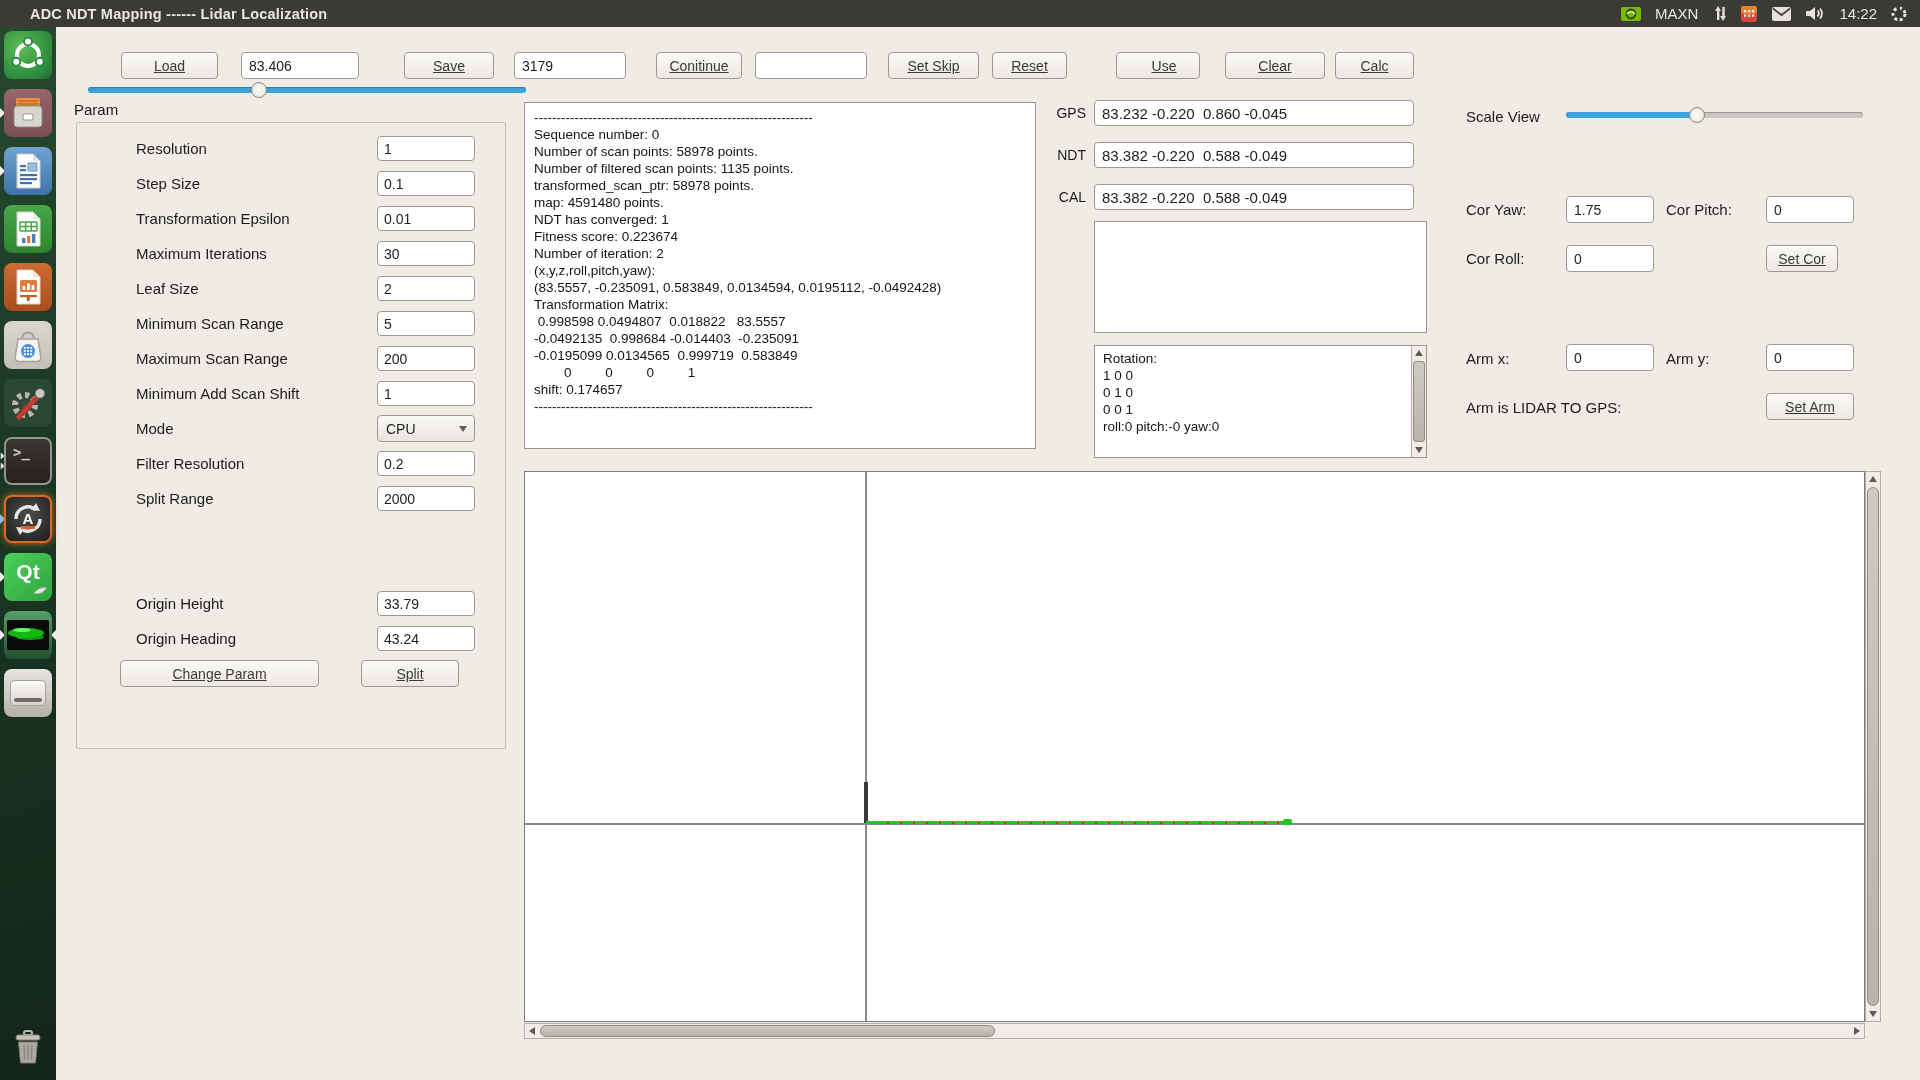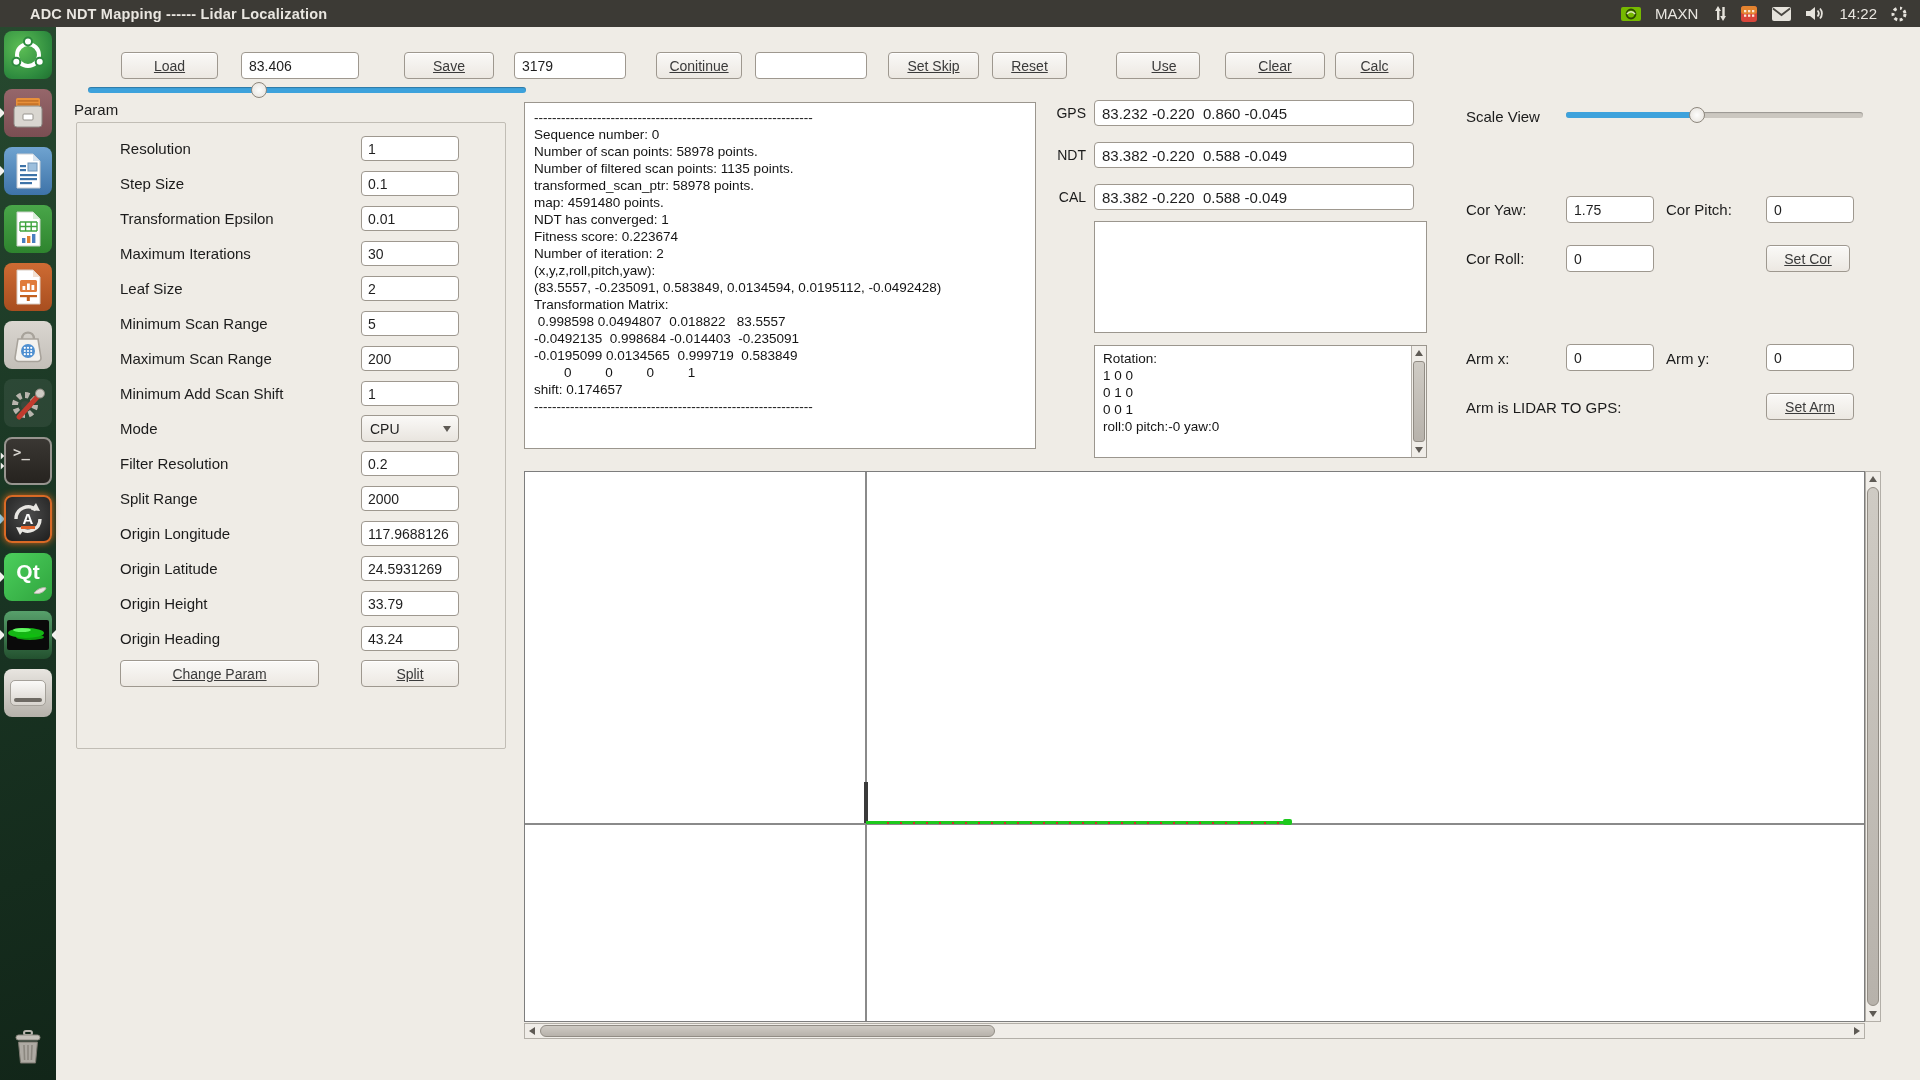--- a/index.html
+++ b/index.html
@@ -35,21 +35,21 @@
   .slider .fill{position:absolute;top:6px;height:6px;border-radius:3px;background:#3DA2DC;}
   .slider .handle{position:absolute;top:1px;width:16px;height:16px;border-radius:50%;
                   background:radial-gradient(#FDFDFC,#E4E0DA);border:1px solid #8D877D;box-sizing:border-box;}
   .panel{position:absolute;background:#FFFFFF;border:1px solid #9B968E;box-sizing:border-box;}
   .tri-up{width:0;height:0;border-left:4px solid transparent;border-right:4px solid transparent;border-bottom:6px solid #5E5A54;}
   .tri-dn{width:0;height:0;border-left:4px solid transparent;border-right:4px solid transparent;border-top:6px solid #5E5A54;}
   .tri-lt{width:0;height:0;border-top:4px solid transparent;border-bottom:4px solid transparent;border-right:6px solid #5E5A54;}
   .tri-rt{width:0;height:0;border-top:4px solid transparent;border-bottom:4px solid transparent;border-left:6px solid #5E5A54;}
   
   #param-box{position:absolute;left:76px;top:122px;width:428px;height:625px;border:1px solid #C1BDB5;border-radius:2px;}
-  .prow{position:absolute;left:0;width:100%;height:27px;}
+  .prow{position:absolute;left:16px;width:100%;height:27px;}
   .prow .plabel{position:absolute;left:43px;top:0;line-height:27px;font-size:15px;color:#1B1B1B;white-space:nowrap;}
   .prow .pinput{position:absolute;left:284px;top:1px;width:98px;height:25px;background:#fff;
                 border:1px solid #9E988F;border-radius:4px;font:14px "Liberation Sans",sans-serif;
                 color:#1E1E1E;padding:0 6px;box-sizing:border-box;outline:none;}
   .combo{position:absolute;left:284px;top:0;width:98px;height:27px;background:linear-gradient(#FAF9F7,#E9E5DF);
          border:1px solid #9E988F;border-radius:4px;box-sizing:border-box;display:flex;align-items:center;}
   .combo .cval{font-size:14px;color:#1E1E1E;padding-left:8px;flex:1;}
   .combo .carrow{margin-right:7px;}
   
   .logtext{font:13.5px/17px "Liberation Sans",sans-serif;color:#141414;white-space:pre;}
@@ -332,28 +332,20 @@
         <span class="carrow tri-dn"></span>
       </div>
     </div>
     <div class="prow" style="top:327px;">
         <span class="plabel">Filter Resolution</span>
         <input class="pinput" value="0.2" style="">
       </div>
     <div class="prow" style="top:362px;">
         <span class="plabel">Split Range</span>
         <input class="pinput" value="2000" style="">
-      </div>
-    <div class="prow" style="top:397px;">
-        <span class="plabel">Origin Longitude</span>
-        <input class="pinput" value="117.9688126" style="">
-      </div>
-    <div class="prow" style="top:432px;">
-        <span class="plabel">Origin Latitude</span>
-        <input class="pinput" value="24.5931269" style="">
       </div>
     <div class="prow" style="top:467px;">
         <span class="plabel">Origin Height</span>
         <input class="pinput" value="33.79" style="">
       </div>
     <div class="prow" style="top:502px;">
         <span class="plabel">Origin Heading</span>
         <input class="pinput" value="43.24" style="">
       </div>
     <button class="btn" style="left:43px;top:537px;width:199px;">Change Param</button>
@@ -414,21 +406,21 @@
     <div class="handle" style="left:calc(44% - 8px);"></div>
   </div>
 
   <span class="lbl" style="left:1466px;top:201px;">Cor Yaw:</span>
   <input class="qinput" style="left: 1566px; top: 196px; width: 88px;" value="1.75">
   <span class="lbl" style="left:1666px;top:201px;">Cor Pitch:</span>
   <input class="qinput" style="left: 1766px; top: 196px; width: 88px;" value="0">
 
   <span class="lbl" style="left:1466px;top:250px;">Cor Roll:</span>
   <input class="qinput" style="left: 1566px; top: 245px; width: 88px;" value="0">
-  <button class="btn" style="left:1766px;top:245px;width:84px;">Set Cor</button>
+  <button class="btn" style="left:1766px;top:245px;width:72px;">Set Cor</button>
 
   <span class="lbl" style="left:1466px;top:350px;">Arm x:</span>
   <input class="qinput" style="left: 1566px; top: 344px; width: 88px;" value="0">
   <span class="lbl" style="left:1666px;top:350px;">Arm y:</span>
   <input class="qinput" style="left: 1766px; top: 344px; width: 88px;" value="0">
 
   <span class="lbl" style="left:1466px;top:399px;">Arm is LIDAR TO GPS:</span>
   <button class="btn" style="left:1766px;top:393px;width:88px;">Set Arm</button>
 
   <div id="plot">

